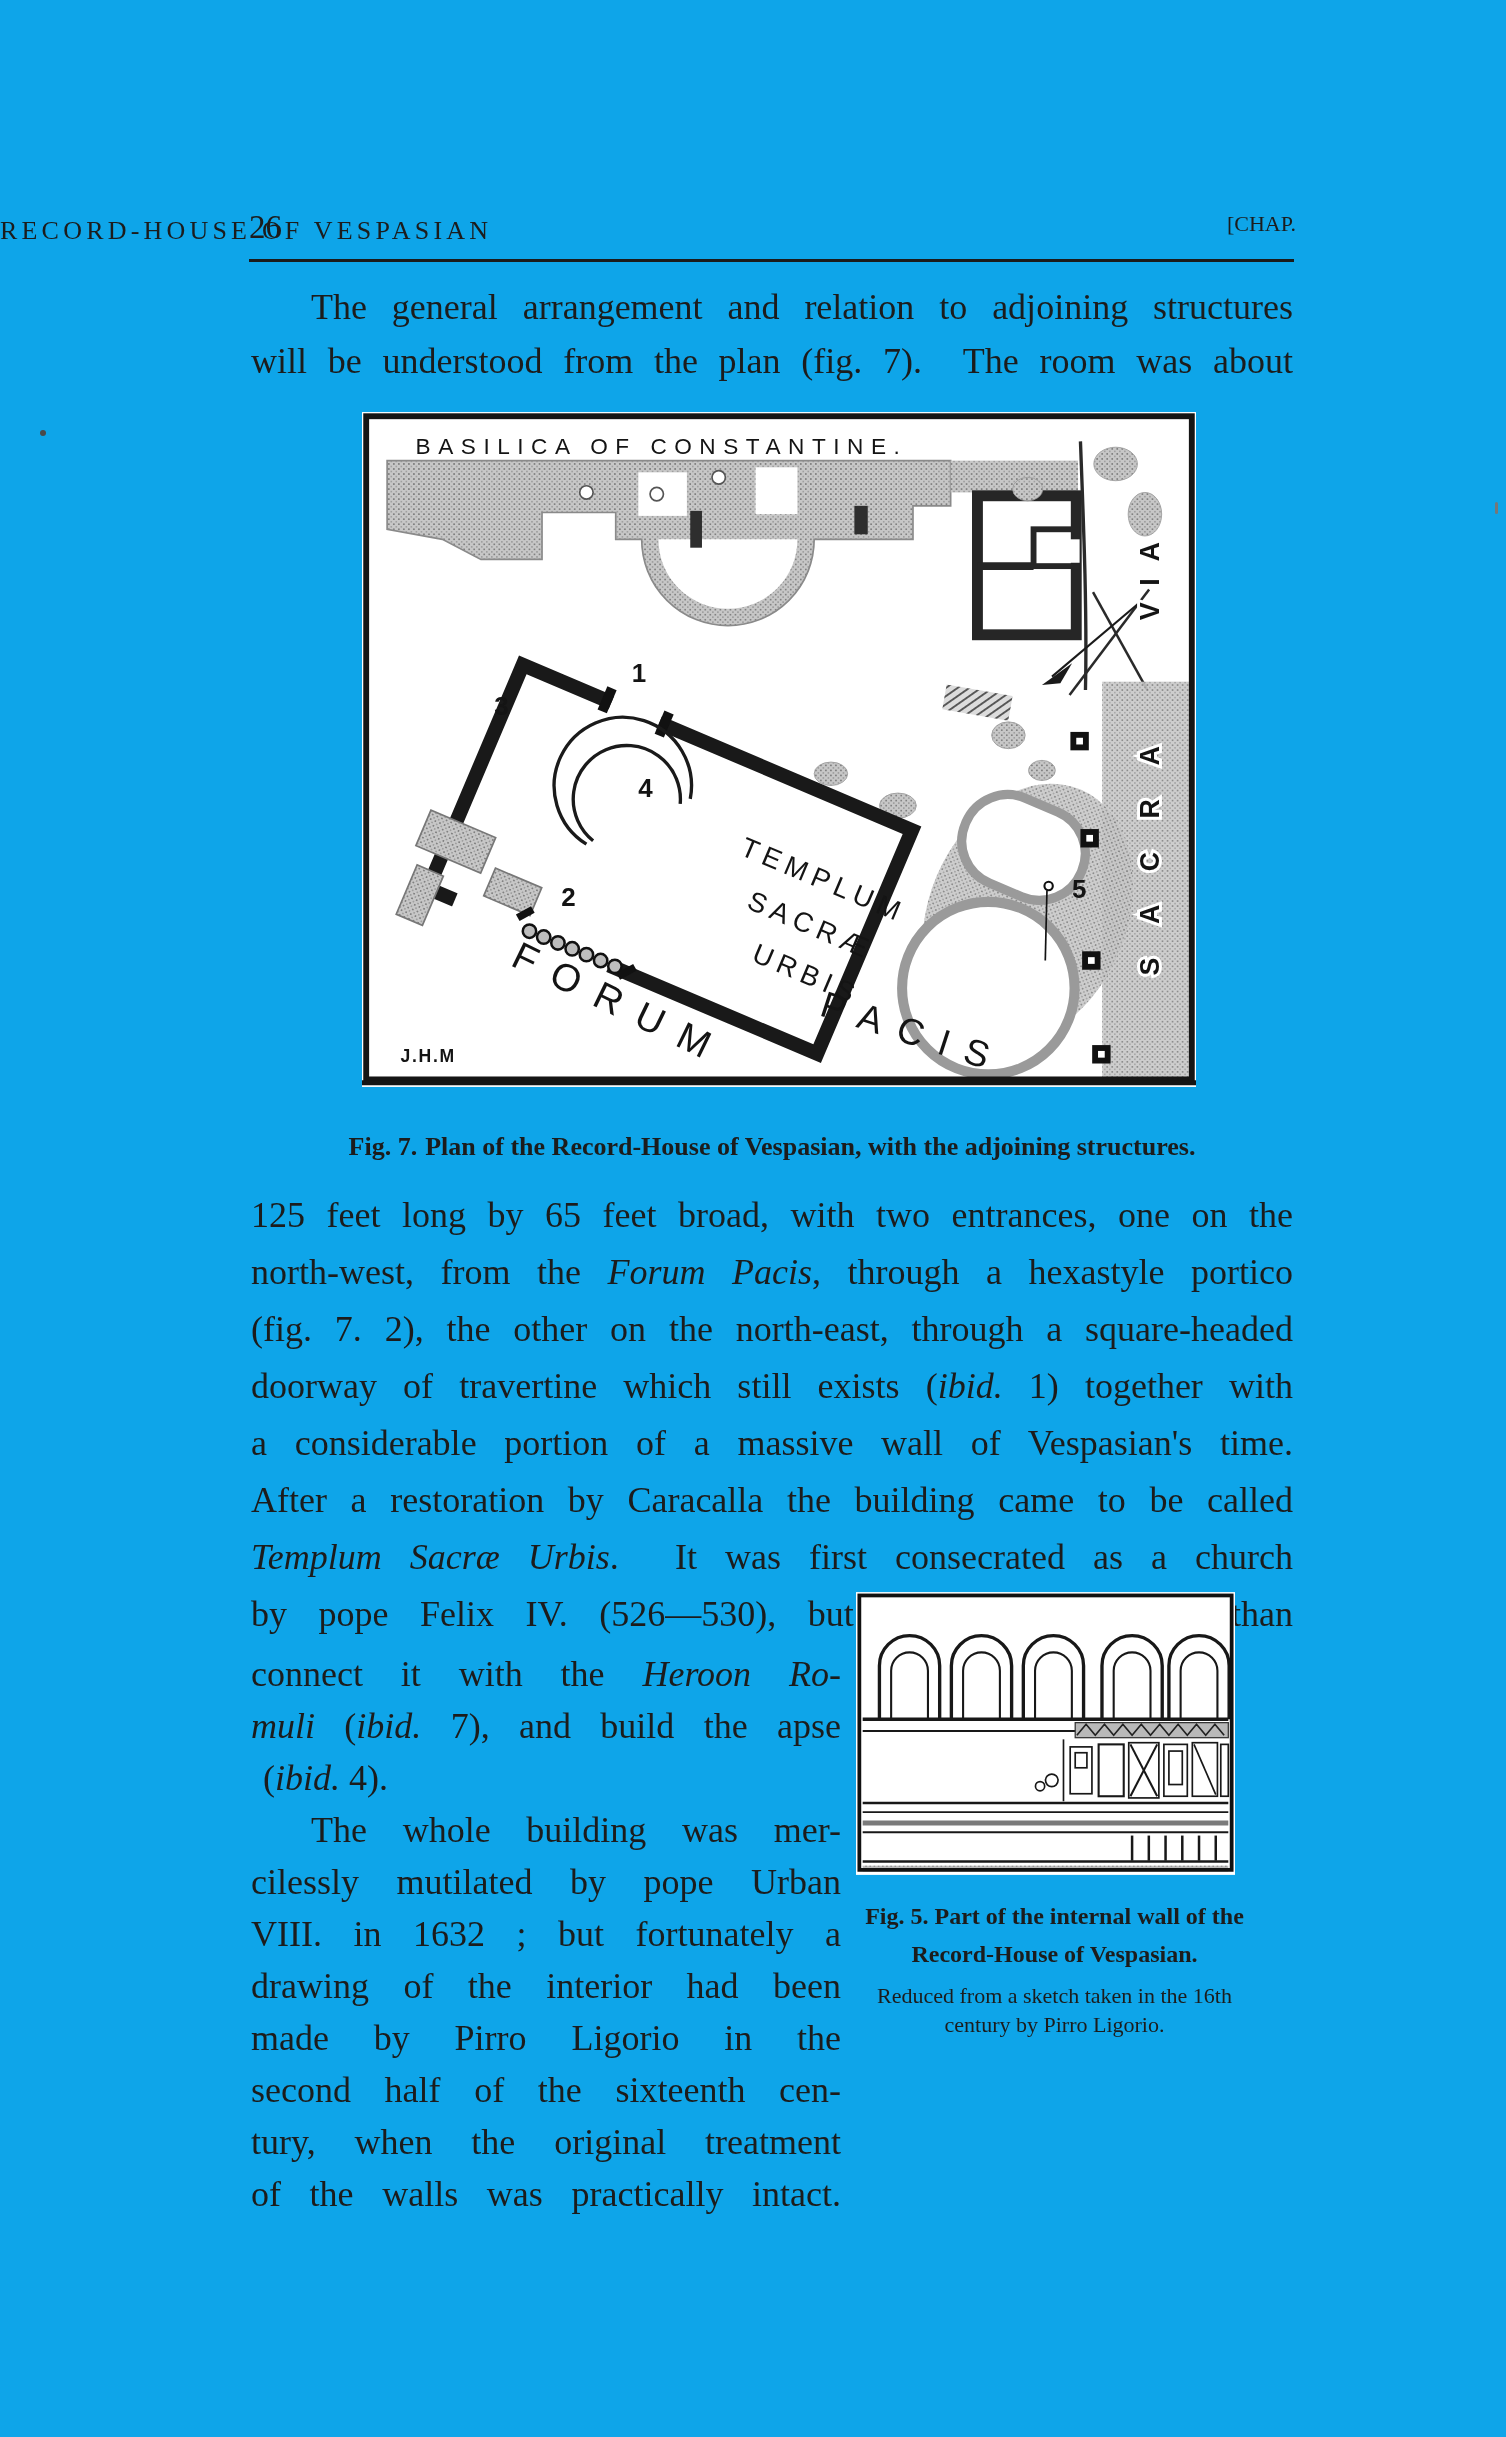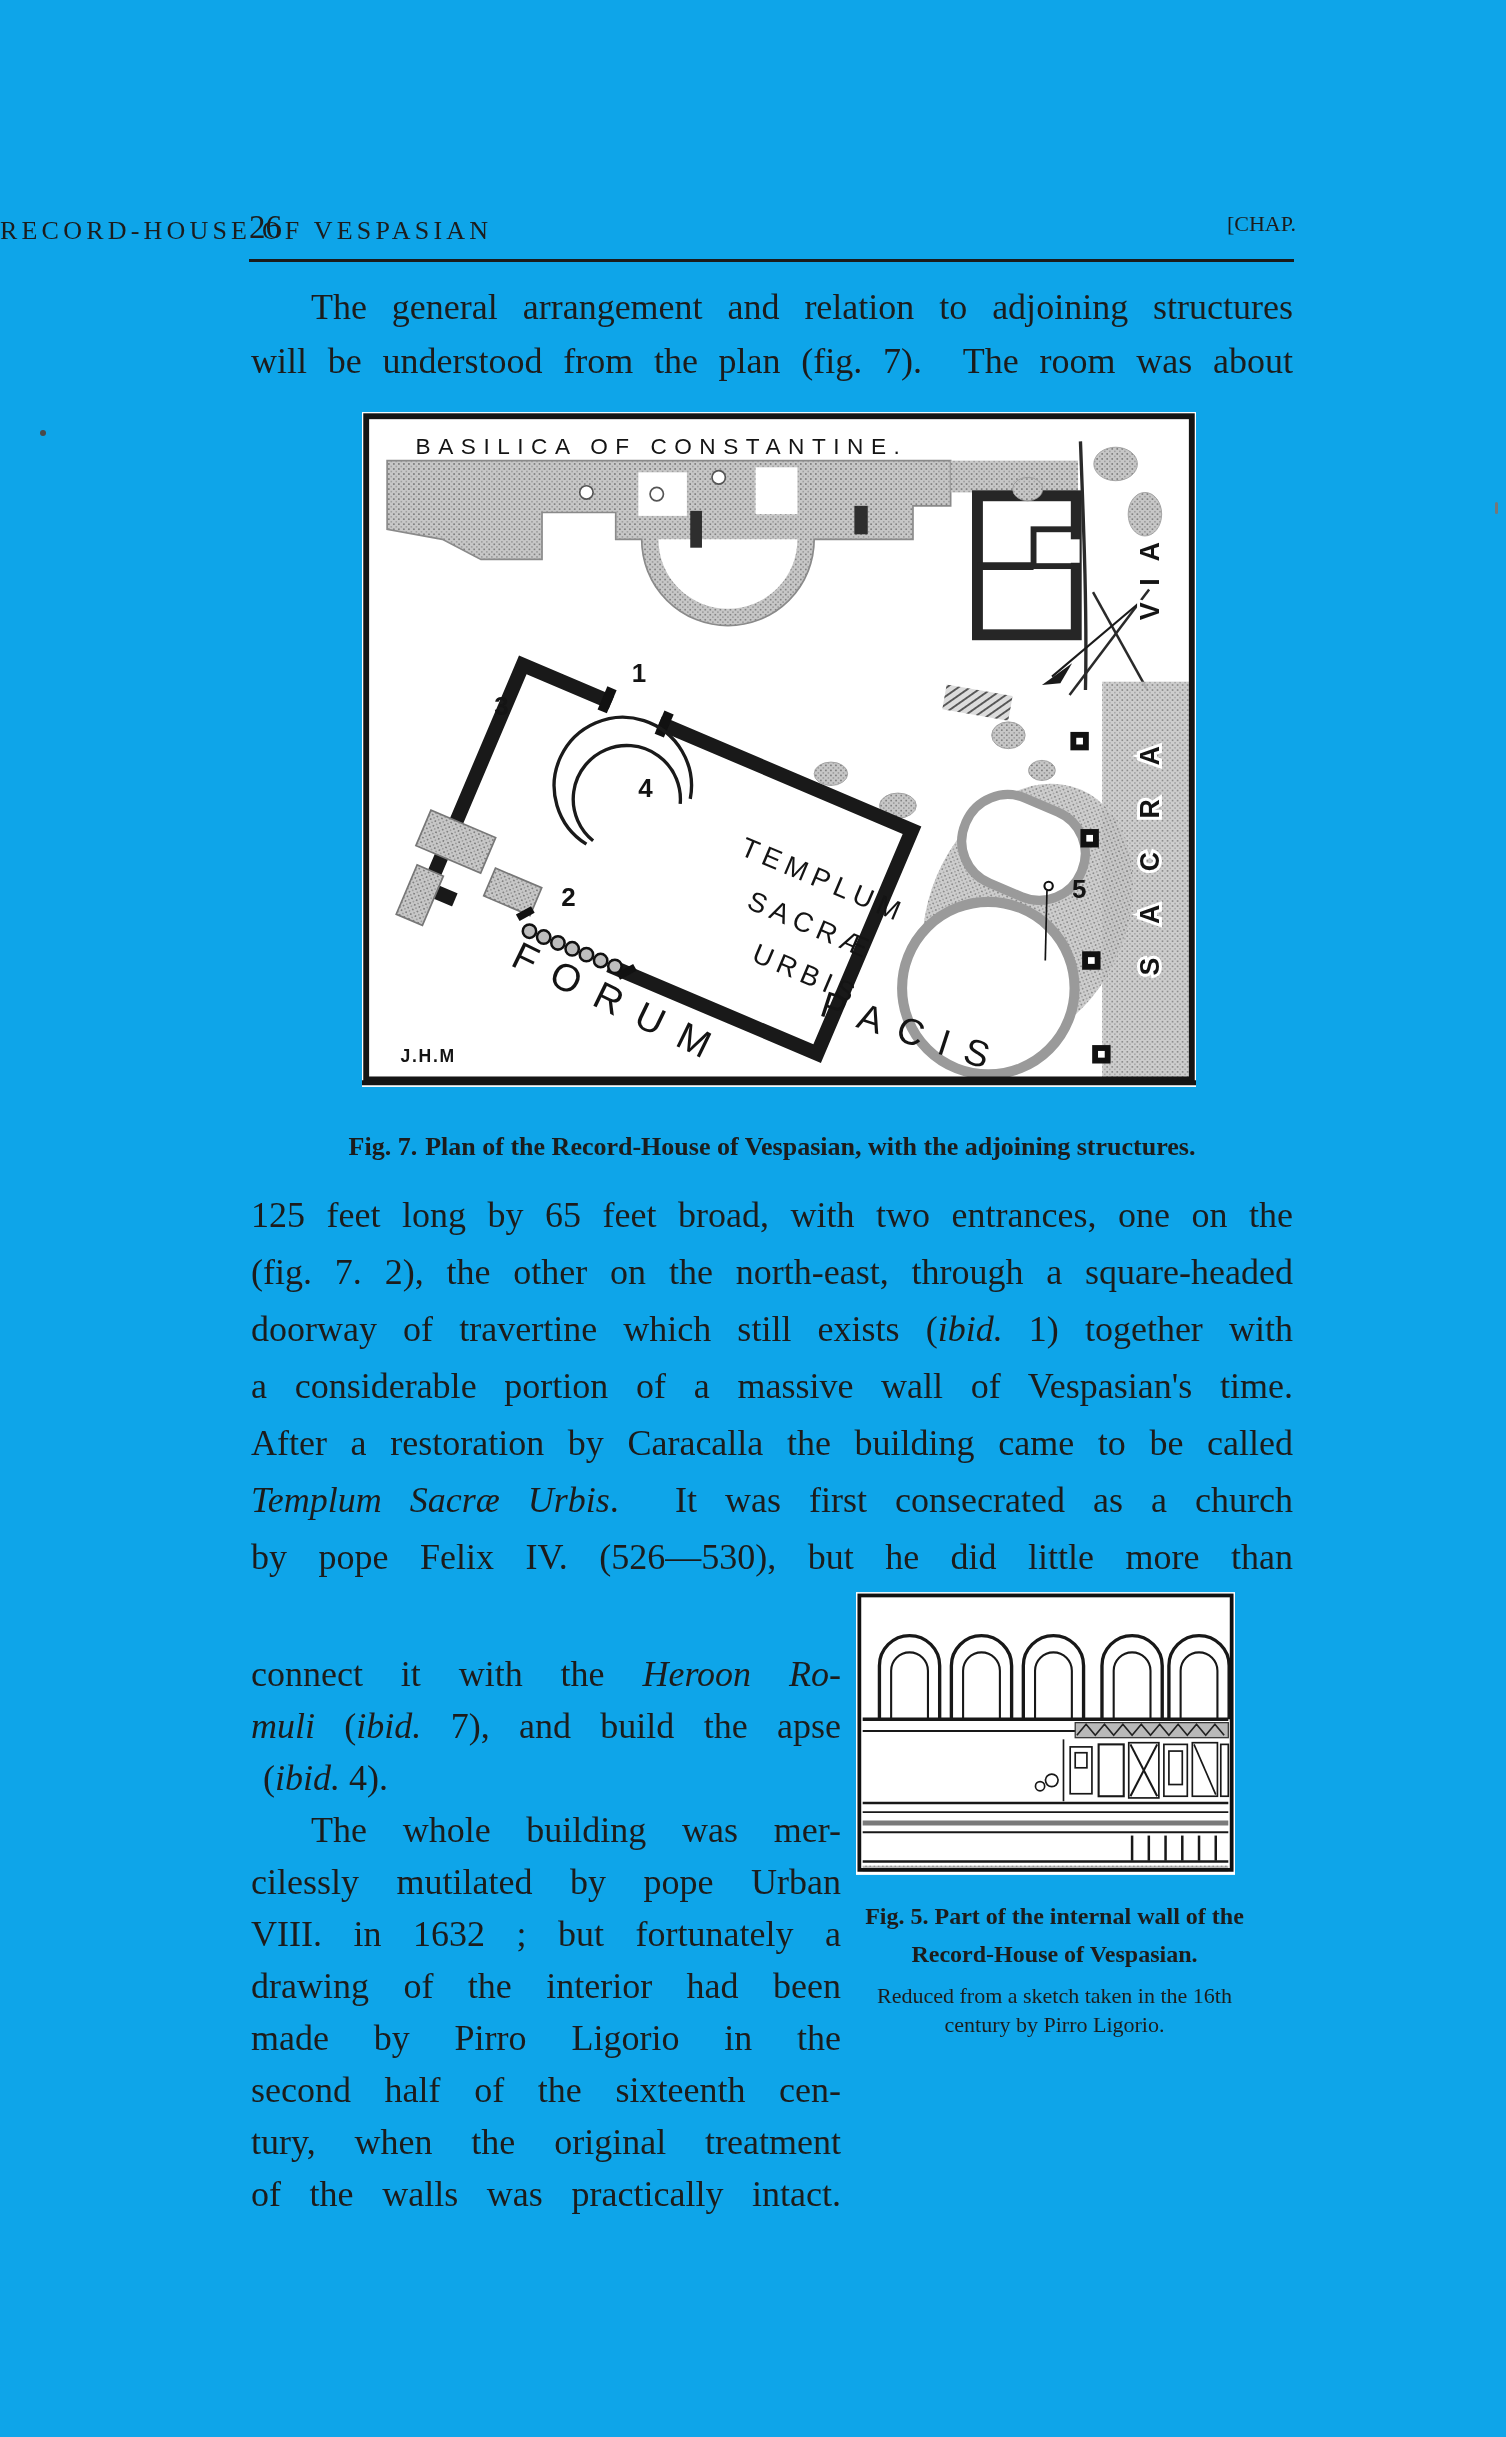--- a/index.html
+++ b/index.html
@@ -175,20 +175,21 @@
       <line x1="0" y1="801" x2="996" y2="801" stroke="#151515" stroke-width="6"></line>
     </svg>
   </div>
 
   <div class="abs fig7cap">
     <span class="caplabel">Fig. 7.</span><span>Plan of the Record-House of Vespasian, with the adjoining structures.</span>
   </div>
 
   <div class="abs bodyblk">
     <div class="ln"><span>125 feet long by 65 feet broad, with two entrances, one on the</span></div>
+    <div class="ln"><span>north-west, from the </span><span class="it">Forum Pacis</span><span>, through a hexastyle portico</span></div>
     <div class="ln"><span>(fig. 7. 2), the other on the north-east, through a square-headed</span></div>
     <div class="ln"><span>doorway of travertine which still exists (</span><span class="it">ibid.</span><span> 1) together with</span></div>
     <div class="ln"><span>a considerable portion of a massive wall of Vespasian's time.</span></div>
     <div class="ln"><span>After a restoration by Caracalla the building came to be called</span></div>
     <div class="ln"><span class="it">Templum Sacræ Urbis</span><span>.  It was first consecrated as a church</span></div>
     <div class="ln"><span>by pope Felix IV. (526—530), but he did little more than</span></div>
   </div>
 
   <div class="abs leftcol">
     <div class="ln"><span>connect it with the </span><span class="it">Heroon Ro-</span></div>

